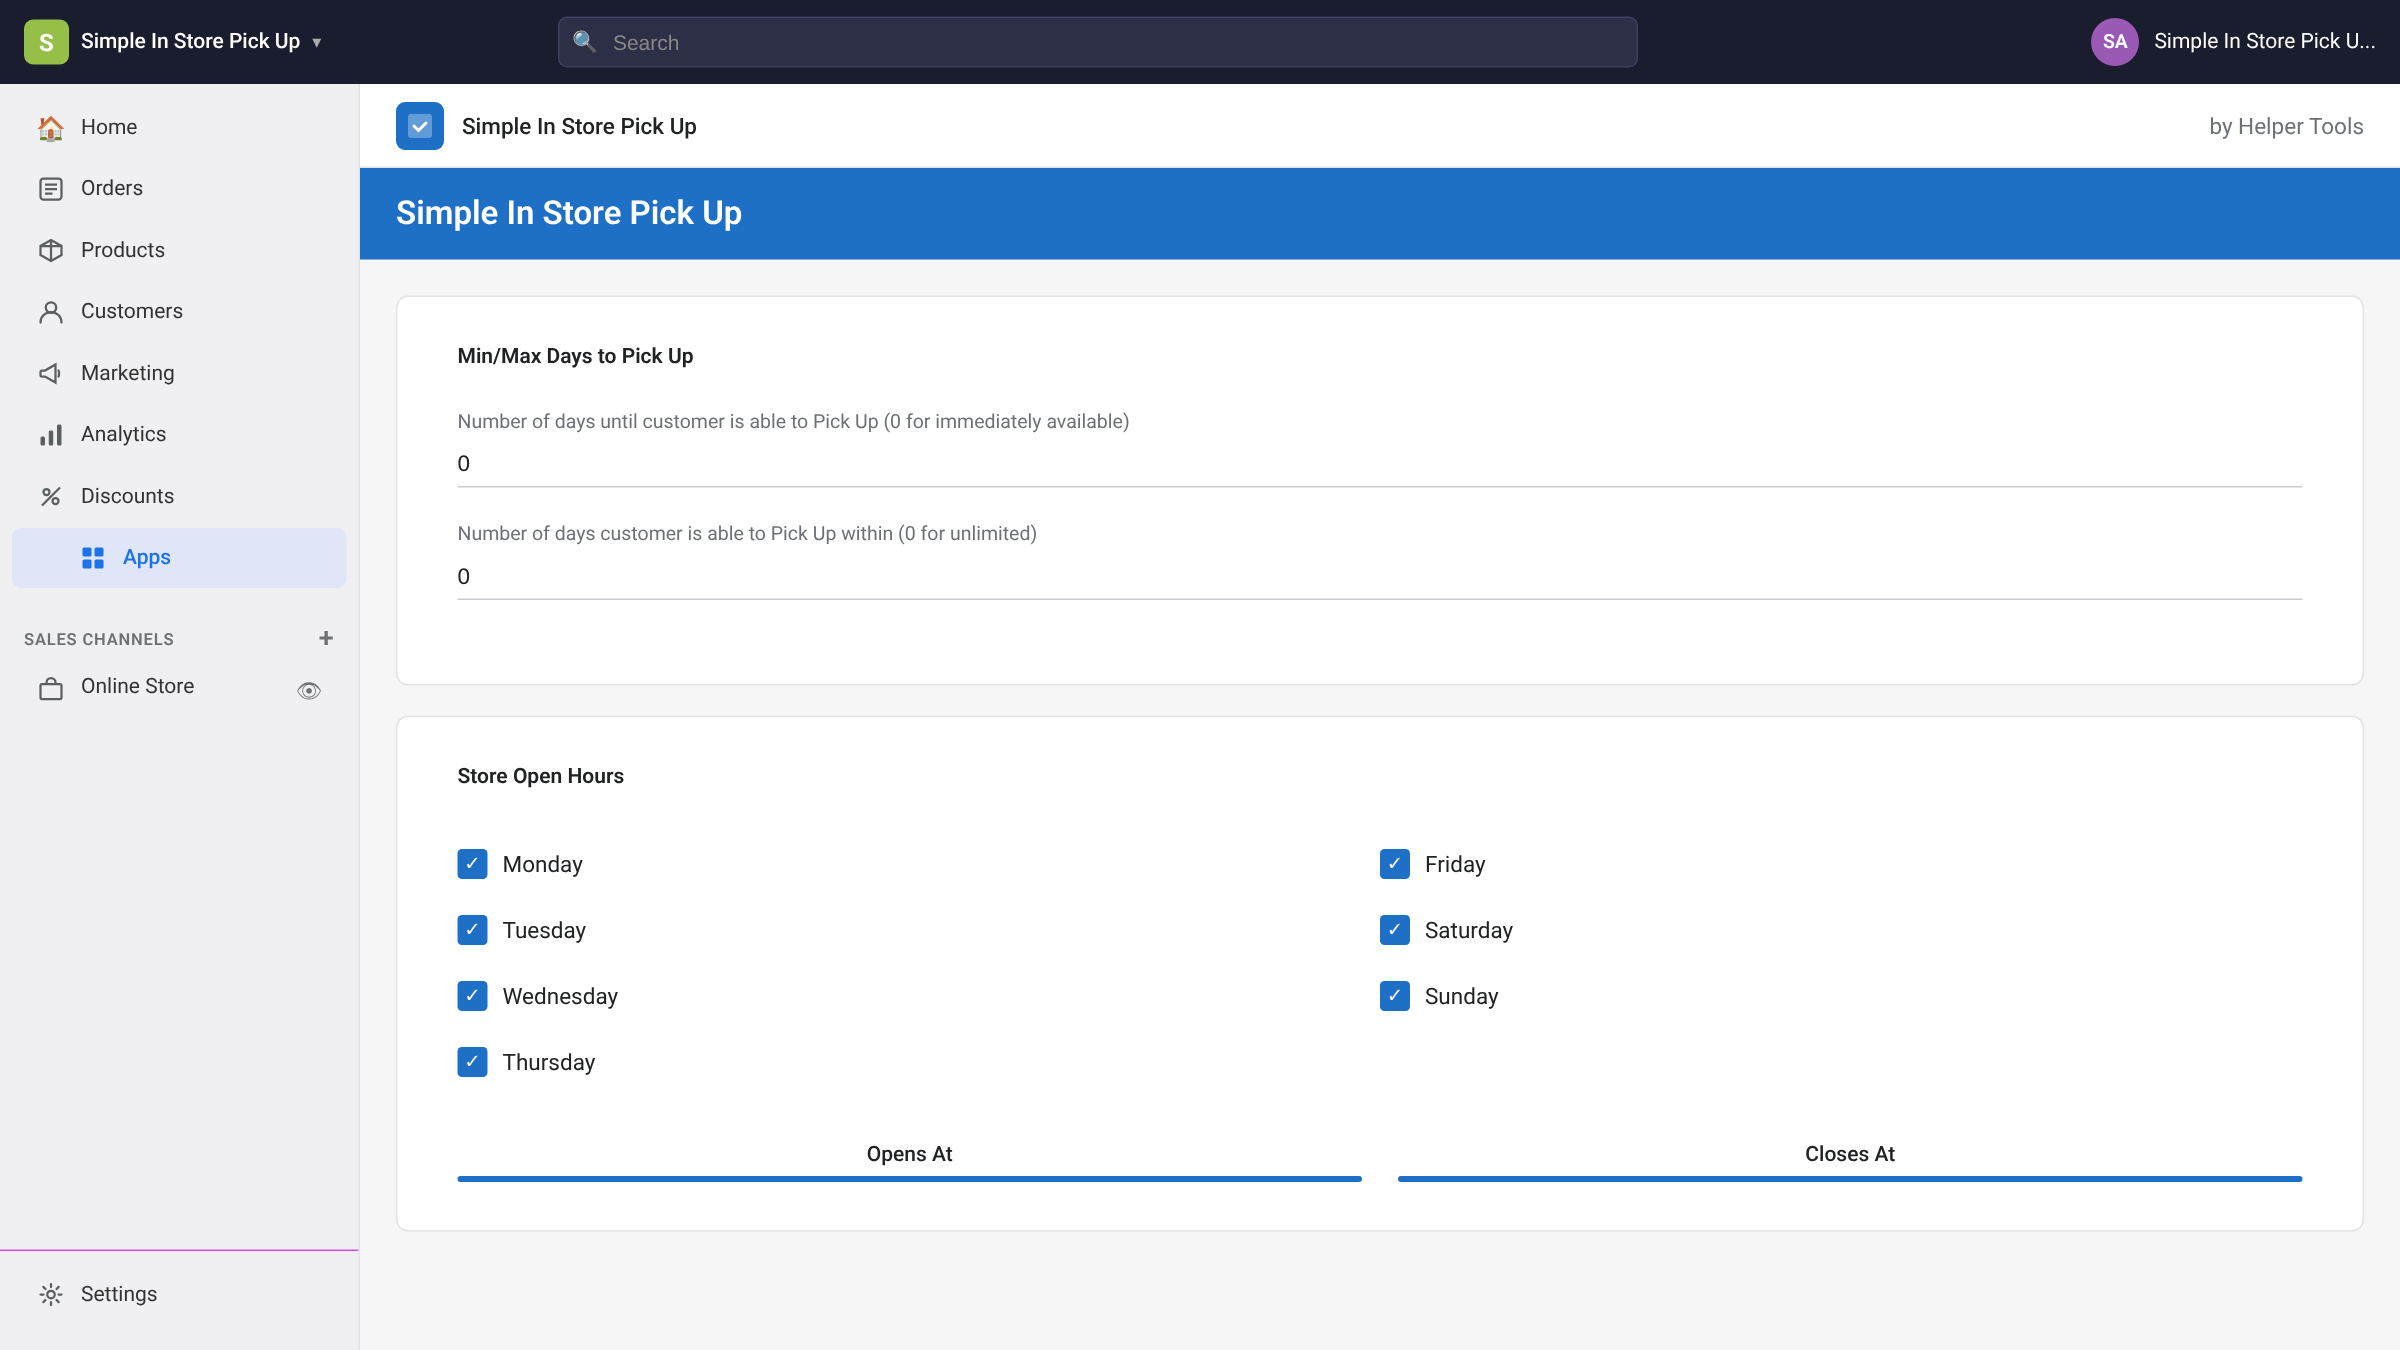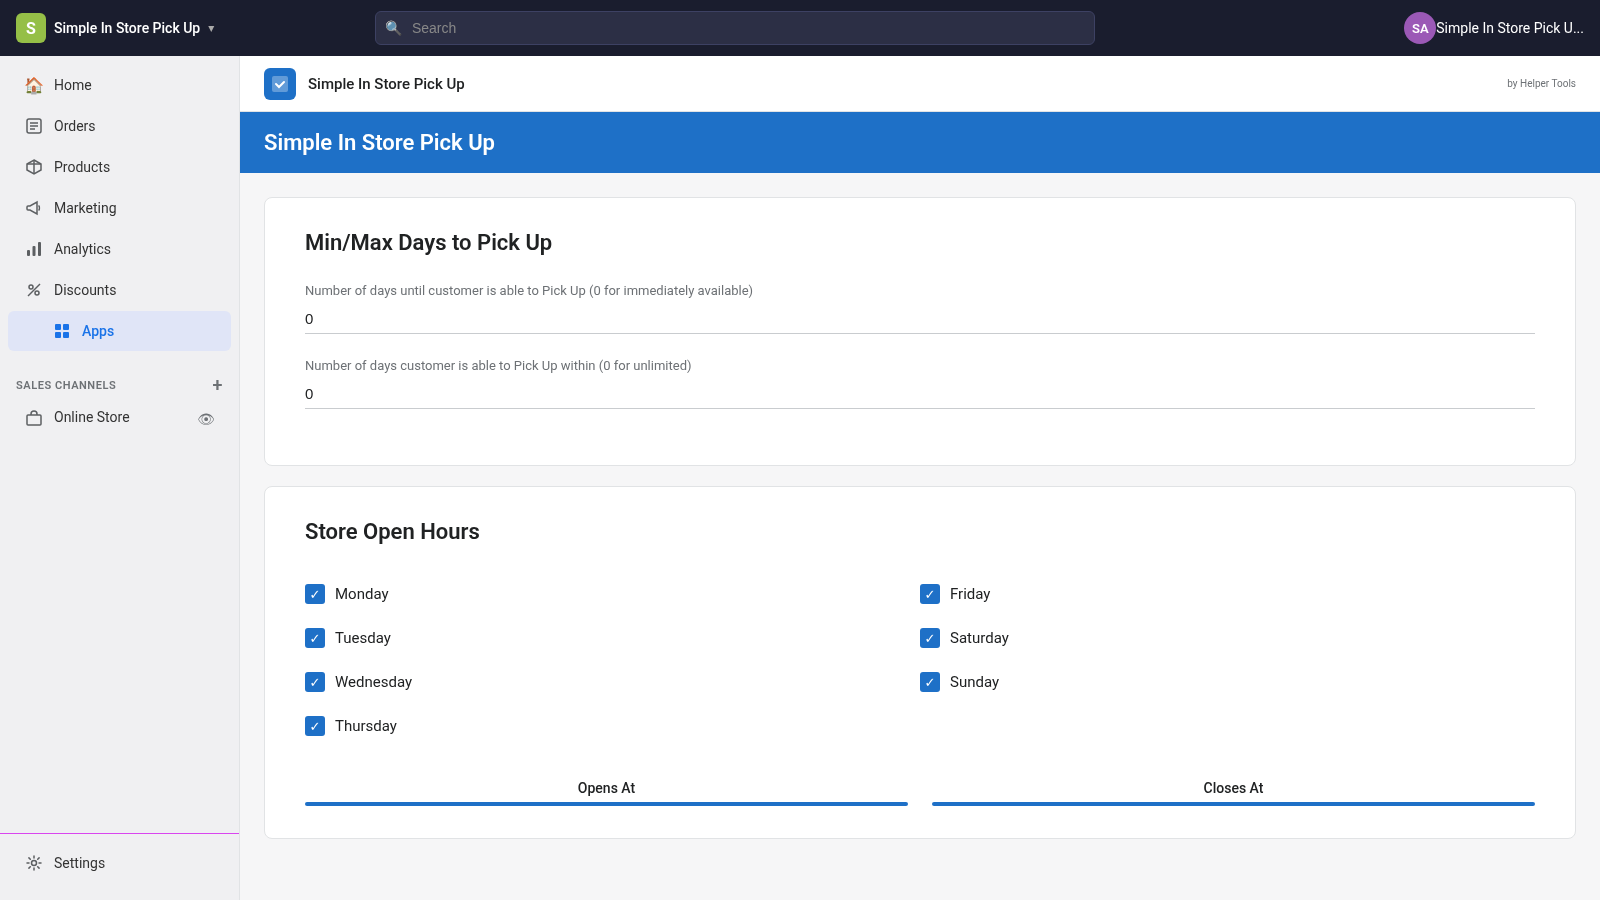--- a/index.html
+++ b/index.html
@@ -62,21 +62,21 @@
       position: absolute;
       left: 10px;
       top: 50%;
       transform: translateY(-50%);
       color: #888;
       font-size: 14px;
     }
     .nav-right {
       display: flex;
       align-items: center;
-      gap: 0;
+      gap: 10px;
       color: #fff;
       font-size: 14px;
       margin-left: auto;
     }
     .avatar {
       width: 32px;
       height: 32px;
       border-radius: 50%;
       background: #9b59b6;
       display: flex;
@@ -211,21 +211,21 @@
       justify-content: center;
       color: white;
       font-size: 16px;
     }
     .app-header-title {
       font-size: 15px;
       font-weight: 500;
       color: #202223;
     }
     .app-header-by {
-      font-size: 10px;
+      font-size: 15px;
       color: #6d7175;
     }
 
     
     .app-banner {
       background: #1e70c7;
       padding: 18px 24px;
       flex-shrink: 0;
     }
     .app-banner-title {
@@ -245,21 +245,21 @@
     }
 
     
     .card {
       background: #fff;
       border: 1px solid #e1e3e5;
       border-radius: 8px;
       padding: 32px 40px;
     }
     .card-title {
-      font-size: 22px;
+      font-size: 14px;
       font-weight: 600;
       color: #202223;
       margin-bottom: 28px;
     }
     .form-group {
       margin-bottom: 24px;
     }
     .form-label {
       font-size: 13px;
       color: #6d7175;
@@ -365,20 +365,29 @@
               <path d="M9 2L16 6V12L9 16L2 12V6L9 2Z" stroke="#5c5f62" stroke-width="1.5"></path>
               <line x1="9" y1="2" x2="9" y2="16" stroke="#5c5f62" stroke-width="1.5"></line>
               <line x1="2" y1="6" x2="16" y2="6" stroke="#5c5f62" stroke-width="1.5"></line>
             </svg>
         </span>
         <span>Products</span>
       </div>
       <div class="sidebar-item">
         <span class="sidebar-icon">
           <svg width="18" height="18" viewBox="0 0 18 18" fill="none">
+              <circle cx="9" cy="6" r="3.5" stroke="#5c5f62" stroke-width="1.5"></circle>
+              <path d="M2 16c0-3.866 3.134-7 7-7s7 3.134 7 7" stroke="#5c5f62" stroke-width="1.5" stroke-linecap="round"></path>
+            </svg>
+        </span>
+        <span>Customers</span>
+      </div>
+      <div class="sidebar-item">
+        <span class="sidebar-icon">
+          <svg width="18" height="18" viewBox="0 0 18 18" fill="none">
               <path d="M3 7h2l7-4v12L5 11H3a1 1 0 01-1-1V8a1 1 0 011-1z" stroke="#5c5f62" stroke-width="1.5"></path>
               <path d="M14 7c.5.8.5 3.2 0 4" stroke="#5c5f62" stroke-width="1.5" stroke-linecap="round"></path>
             </svg>
         </span>
         <span>Marketing</span>
       </div>
       <div class="sidebar-item">
         <span class="sidebar-icon">
           <svg width="18" height="18" viewBox="0 0 18 18" fill="none">
               <rect x="2" y="10" width="3" height="6" rx="1" fill="#5c5f62"></rect>

